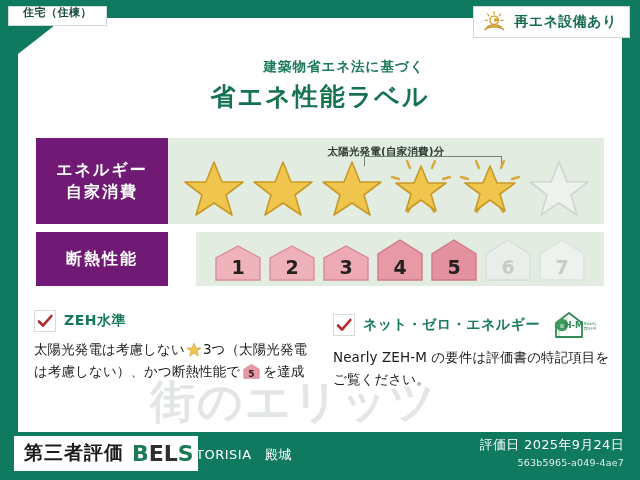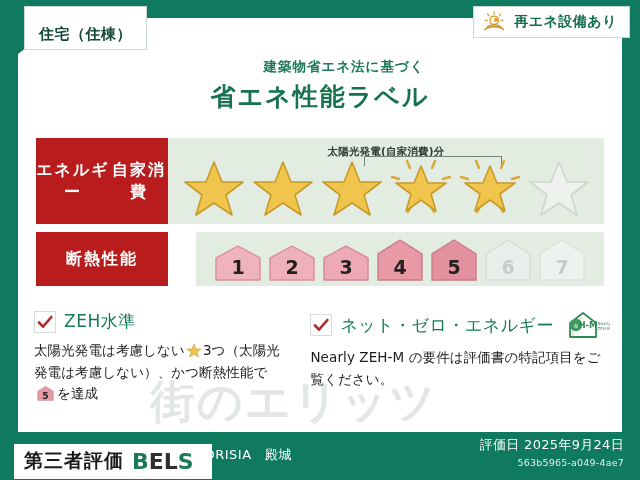--- a/index.html
+++ b/index.html
@@ -16,24 +16,24 @@
 
   
   .sheet{
     position:absolute;left:18px;top:18px;right:18px;bottom:48px;
     background:#ffffff;
     clip-path:polygon(0 36px, 46px 0, 100% 0, 100% 100%, 0 100%);
   }
 
   
   .type-chip{
-    position:absolute;left:24px;top:6px;
+    position:absolute;left:8px;top:6px;
     background:#ffffff;border:1px solid #cfd9d3;
-    padding:20px 14px 7px 14px;
-    font-size:15px;font-weight:bold;color:#14483a;
+    padding:0 14px 7px 14px;
+    font-size:11px;font-weight:bold;color:#14483a;
     letter-spacing:.5px;line-height:1;
     z-index:5;
   }
 
   
   .reene-chip{
     position:absolute;right:10px;top:6px;
     background:#ffffff;border:1px solid #cfd9d3;
     padding:4px 12px 4px 8px;
     display:flex;align-items:center;gap:6px;
@@ -54,22 +54,22 @@
     margin-left:48px;
   }
   .title-main{
     font-size:25px;font-weight:bold;color:#16724f;letter-spacing:2px;
   }
 
   
   .rows{position:absolute;left:36px;right:36px;top:138px;z-index:4;}
   .perf-row{display:flex;align-items:stretch;margin-bottom:8px;}
   .row-key{
-    width:132px;flex:none;background:#b91c1c;color:#ffffff;
-    display:flex;flex-direction:row;align-items:center;justify-content:center;
+    width:132px;flex:none;background:#701a75;color:#ffffff;
+    display:flex;flex-direction:column;align-items:center;justify-content:center;
     font-weight:bold;letter-spacing:2px;text-align:center;
   }
   .row-key .k1{font-size:16px;line-height:1.35;}
   .row-energy{height:86px;}
   .row-insul{height:54px;gap:28px;}
   .row-val{
     flex:1;background:#e3ece1;position:relative;
     display:flex;align-items:center;justify-content:center;
   }
 
@@ -110,21 +110,21 @@
     position:absolute;left:34px;right:30px;top:310px;
     display:flex;gap:22px;z-index:4;
   }
   .info-col{flex:1;}
   .info-head{display:flex;align-items:center;gap:8px;margin-bottom:7px;}
   .chk{
     width:20px;height:20px;flex:none;background:#fff;
     border:1.5px solid #d7ded9;display:block;
   }
   .info-title{
-    font-size:17px;font-weight:normal;color:#17795c;letter-spacing:.5px;
+    font-size:14px;font-weight:bold;color:#17795c;letter-spacing:.5px;
     white-space:nowrap;
   }
   .zehm-logo{width:46px;height:30px;flex:none;margin-left:2px;}
   .info-body{
     font-size:13.5px;color:#1b1b1b;line-height:1.6;letter-spacing:.1px;
   }
   .inline-star{width:16px;height:16px;vertical-align:-3px;margin:0 1px;}
   .inline-grade{width:19px;height:16px;vertical-align:-3px;margin:0 2px;}
 
   
@@ -134,22 +134,22 @@
     letter-spacing:2px;white-space:nowrap;z-index:6;pointer-events:none;
     font-family:"DejaVu Sans","Liberation Sans",sans-serif;
   }
 
   
   .footer{
     position:absolute;left:0;right:0;bottom:0;height:48px;
     background:#0f7a5f;z-index:7;
   }
   .bels-box{
-    position:absolute;left:14px;top:12px;
-    background:#ffffff;padding:4px 18px 5px 10px;
+    position:absolute;left:14px;top:4px;
+    background:#ffffff;padding:4px 4px 5px 10px;
     display:flex;align-items:center;gap:8px;
   }
   .bels-jp{font-size:19px;font-weight:bold;color:#1b1b1b;letter-spacing:1px;}
   .bels-en{font-size:22px;font-weight:bold;letter-spacing:0px;}
   .bels-en .b1{color:#1c7a55;}
   .bels-en .b2{color:#2f2f2f;}
   .bels-en .b3{color:#1c7a55;}
   .owner{
     position:absolute;left:196px;top:14px;
     font-size:13px;color:#ffffff;letter-spacing:.5px;

